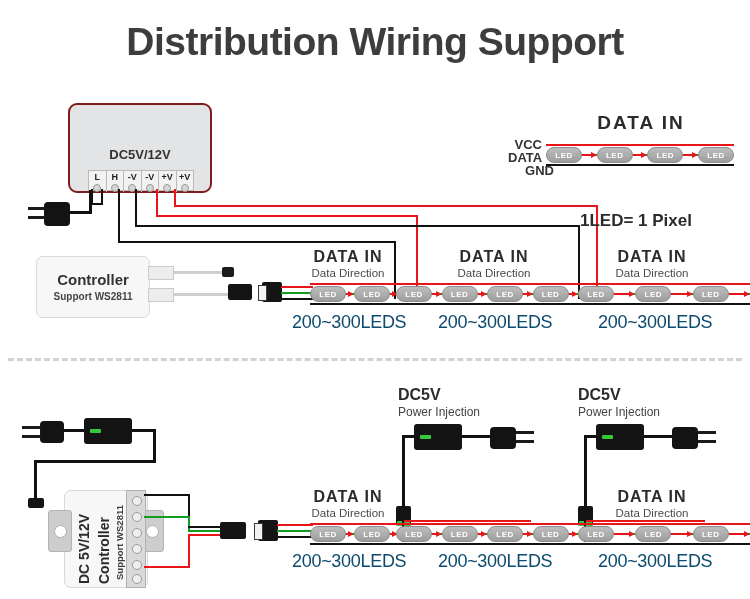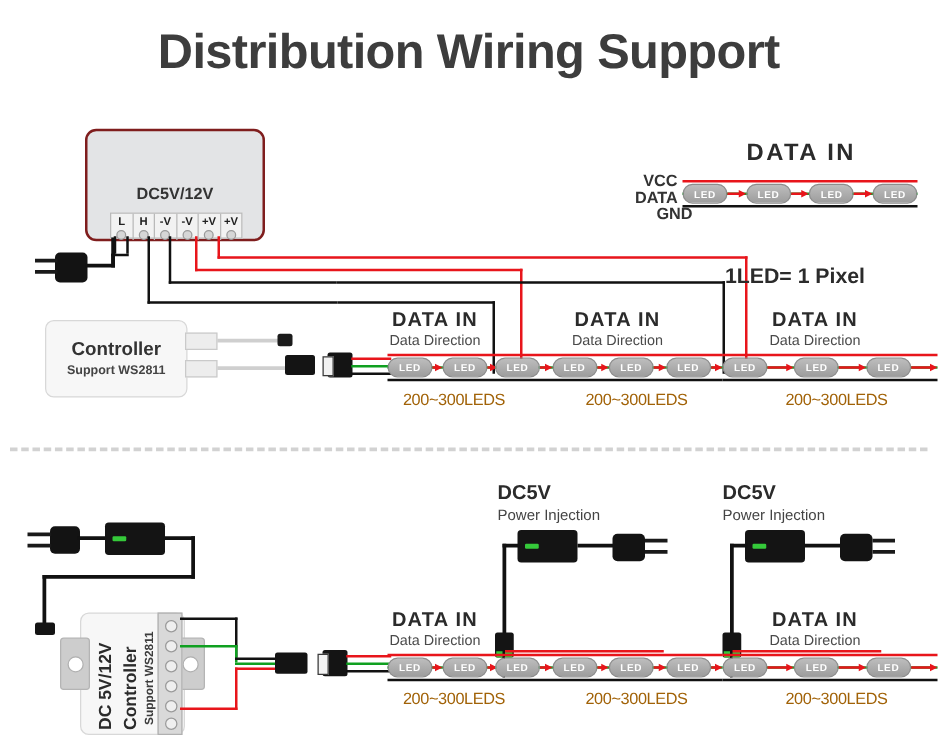--- a/index.html
+++ b/index.html
@@ -45,21 +45,21 @@
        flex:0 0 auto;}
   .arrow{flex:1 1 auto;height:8px;position:relative;min-width:8px;}
   .arrow:after{content:"";position:absolute;right:0;top:1px;
        border-left:6px solid #e8151b;border-top:3px solid transparent;
        border-bottom:3px solid transparent;}
   .arrow:before{content:"";position:absolute;left:0;right:5px;top:3px;height:2px;background:#e8151b;}
   .datain{position:absolute;text-align:center;}
   .datain b{display:block;font-size:16px;font-weight:bold;color:#2b2b2b;letter-spacing:1px;}
   .datain span{display:block;font-size:11.5px;color:#4a4a4a;margin-top:1px;}
 
-  .count{position:absolute;font-size:13px;color:#a16207;text-align:right;letter-spacing:-.3px;}
+  .count{position:absolute;font-size:18px;color:#0c4a6e;text-align:right;letter-spacing:-.3px;}
 
   
   #divider{left:8px;top:358px;width:734px;height:0;
            border-top:3px dashed #d2d2d2;}
 
   
   #legend{left:508px;top:112px;width:226px;height:84px;}
   .lg-title{position:absolute;left:40px;top:0;width:186px;text-align:center;
             font-size:19px;font-weight:bold;color:#2b2b2b;letter-spacing:2px;}
   .lg-pin{position:absolute;right:0;font-size:13px;font-weight:bold;color:#333;text-align:right;}

